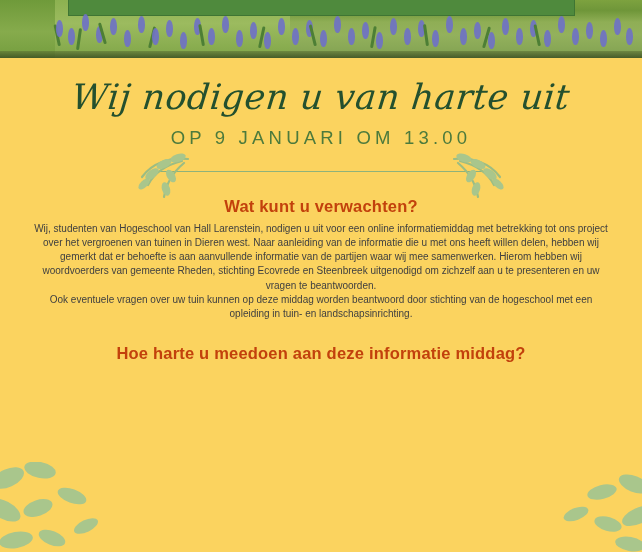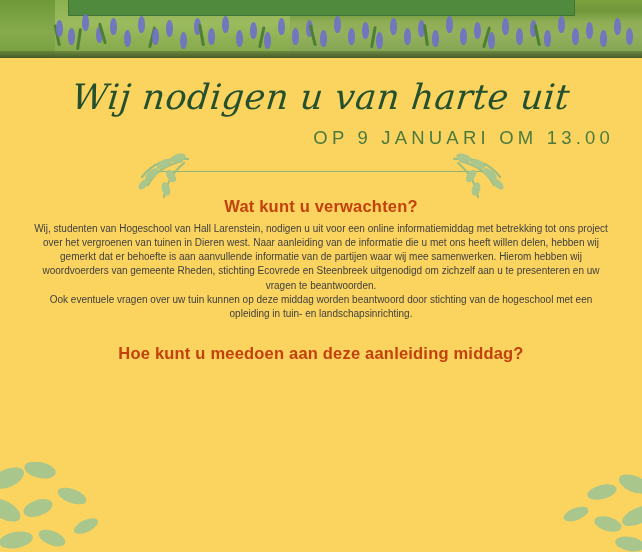--- a/index.html
+++ b/index.html
@@ -104,21 +104,20 @@
     letter-spacing: 0.5px;
     transform: skewX(-6deg);
   }
   .invite-date {
     margin-top: 10px;
     font-family: "Liberation Sans", sans-serif;
     font-size: 18.5px;
     letter-spacing: 4.2px;
     color: #4c7a3c;
     font-weight: 400;
-    text-align: right;
   }
   .divider-wrap {
     position: relative;
     height: 34px;
     margin-top: 6px;
   }
   .divider-line {
     position: absolute;
     left: 50%;
     top: 16px;
@@ -298,17 +297,17 @@
         </svg>
       </div>
     </div>
 
     <h2 class="section-heading">Wat kunt u verwachten?</h2>
 
     <p class="body-text">Wij, studenten van Hogeschool van Hall Larenstein, nodigen u uit voor een online informatiemiddag met betrekking tot ons project over het vergroenen van tuinen in Dieren west. Naar aanleiding van de informatie die u met ons heeft willen delen, hebben wij gemerkt dat er behoefte is aan aanvullende informatie van de partijen waar wij mee samenwerken. Hierom hebben wij woordvoerders van gemeente Rheden, stichting Ecovrede en Steenbreek uitgenodigd om zichzelf aan u te presenteren en uw vragen te beantwoorden.</p>
 
     <p class="body-text">Ook eventuele vragen over uw tuin kunnen op deze middag worden beantwoord door stichting van de hogeschool met een opleiding in tuin- en landschapsinrichting.</p>
 
-    <h2 class="section-heading second">Hoe kunt u meedoen aan deze aanleiding middag?</h2>
+    <h2 class="section-heading second">Hoe harte u meedoen aan deze informatie middag?</h2>
 
 
   </div>
 </div>
 
 </body></html>

